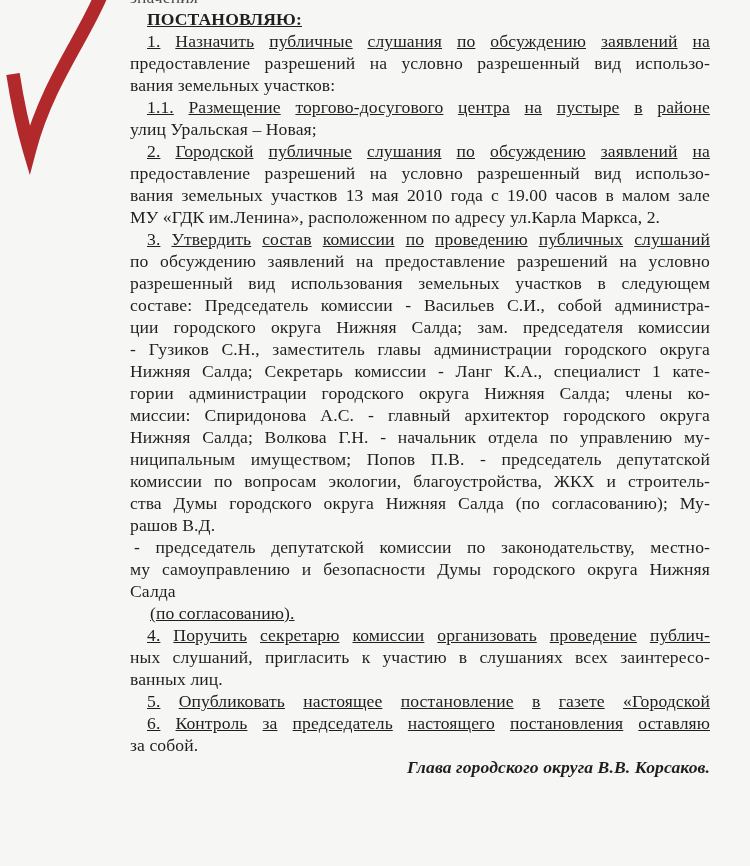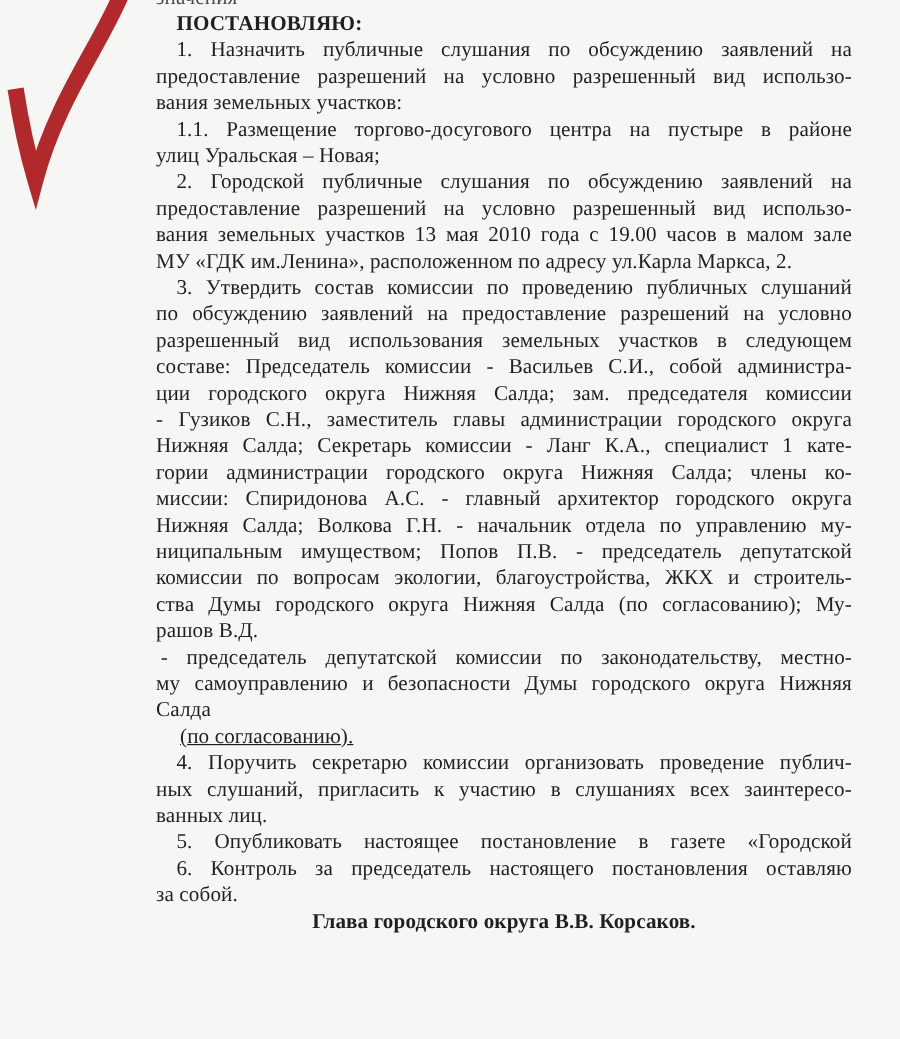--- a/index.html
+++ b/index.html
@@ -41,26 +41,27 @@
     overflow: hidden;
     white-space: nowrap;
   }
   
   .line.j {
     display: flex;
     justify-content: space-between;
   }
   .line.j span { display: inline-block; }
   .line.r {
-    text-align: center;
+    text-align: right;
+    font-style: italic;
   }
   .line.b {
     font-weight: bold;
   }
-  .i1 { padding-left: 17px; }
+  .i1 { padding-left: 17px; text-decoration: underline; }
   .i2 { padding-left: 4px;  }
   .i3 { padding-left: 20px; text-decoration: underline; }
   
   .line.clip { opacity: 0.8; }
 </style>
 </head>
 <body>
 
 <div class="page">
 

